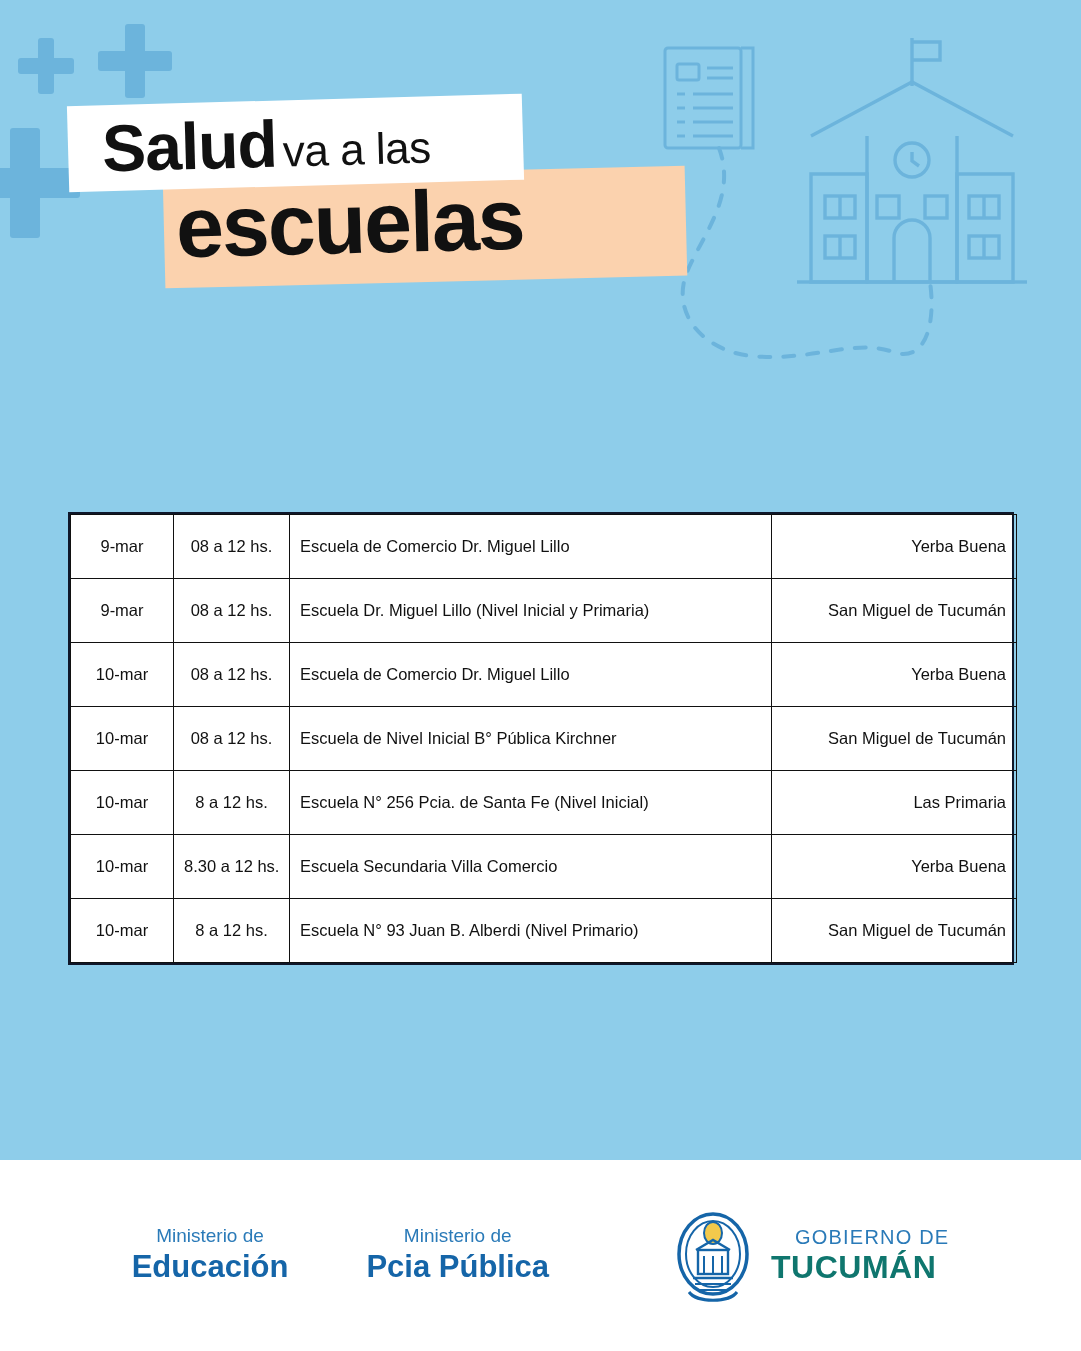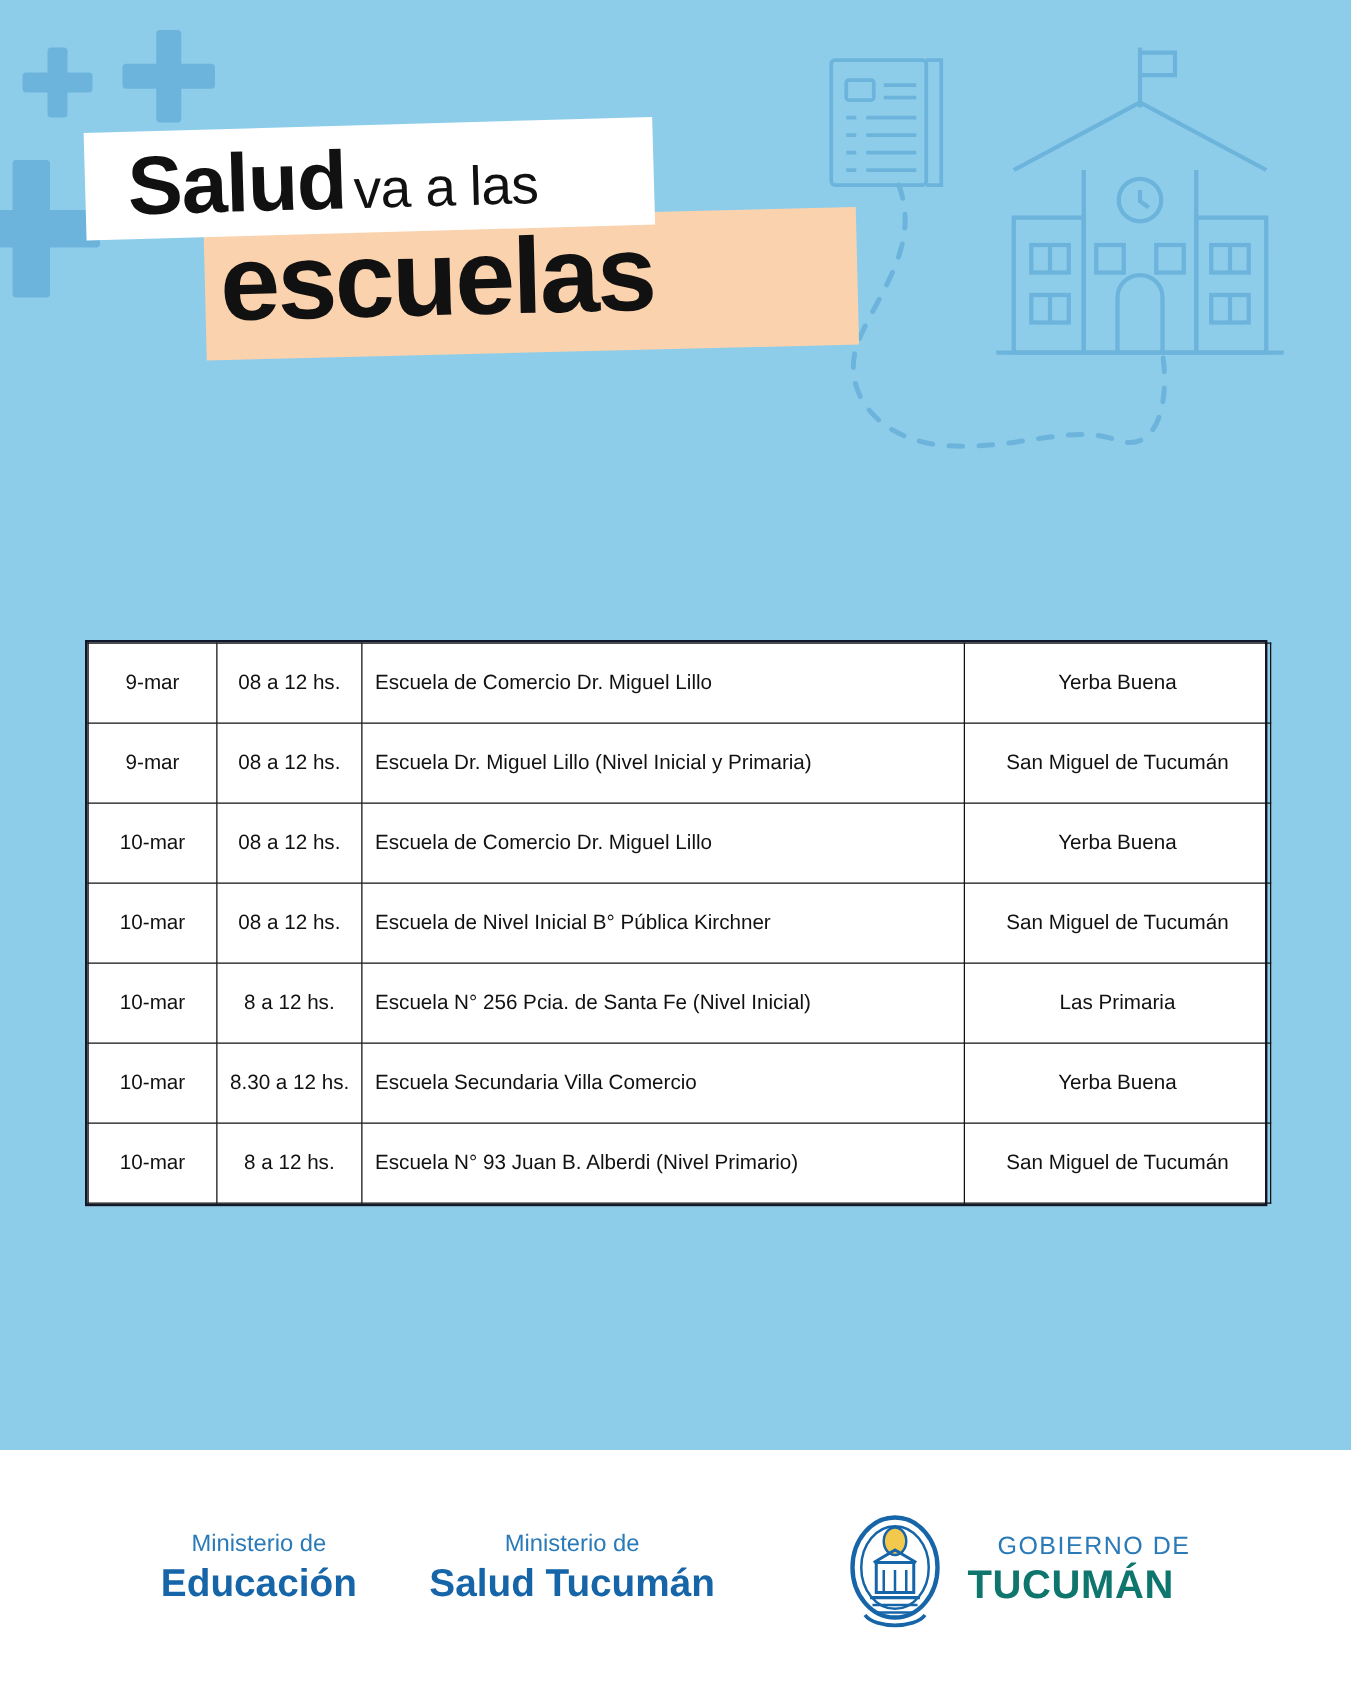--- a/index.html
+++ b/index.html
@@ -130,41 +130,41 @@
     color: #111111;
     height: 64px;
     padding: 4px 10px;
     vertical-align: middle;
     white-space: nowrap;
     overflow: hidden;
   }
   td.col-date   { width: 103px; text-align: center; }
   td.col-time   { width: 116px; text-align: center; }
   td.col-school { width: 482px; text-align: left; padding-left: 14px; }
-  td.col-city   { width: 245px; text-align: center; padding-left: 14px; }
+  td.col-city   { width: 245px; text-align: right; padding-left: 14px; }
 
   
   .footer {
     position: absolute;
     left: 0;
     top: 1160px;
     width: 1081px;
     height: 191px;
     background: #ffffff;
   }
   .footer-inner {
     position: absolute;
     left: 0;
     top: 0;
     width: 100%;
     height: 100%;
     display: flex;
     align-items: center;
     justify-content: center;
-    gap: 58px;
+    gap: 78px;
   }
   .ministry {
     text-align: center;
     line-height: 1.25;
     color: #1c6fb5;
   }
   .ministry .small {
     font-size: 19px;
     font-weight: normal;
     color: #2a7ab8;
@@ -341,21 +341,21 @@
   <div class="footer">
     <div class="footer-inner">
 
       <div class="ministry">
         <span class="small">Ministerio de</span>
         <span class="big">Educación</span>
       </div>
 
       <div class="ministry">
         <span class="small">Ministerio de</span>
-        <span class="big">Salud Tucumán</span>
+        <span class="big">Pcia Pública</span>
       </div>
 
       <div class="gov">
         <svg width="84" height="96" viewBox="0 0 84 96">
           <ellipse cx="42" cy="46" rx="34" ry="40" fill="none" stroke="#1565a8" stroke-width="3.5"></ellipse>
           <ellipse cx="42" cy="46" rx="27" ry="33" fill="none" stroke="#1565a8" stroke-width="2"></ellipse>
           <ellipse cx="42" cy="25" rx="9" ry="11" fill="#f2c94c" stroke="#1565a8" stroke-width="2"></ellipse>
           <rect x="27" y="42" width="30" height="24" fill="none" stroke="#1565a8" stroke-width="2.4"></rect>
           <path d="M25 42 L42 32 L59 42" fill="none" stroke="#1565a8" stroke-width="2.4"></path>
           <line x1="33" y1="48" x2="33" y2="66" stroke="#1565a8" stroke-width="2"></line>

